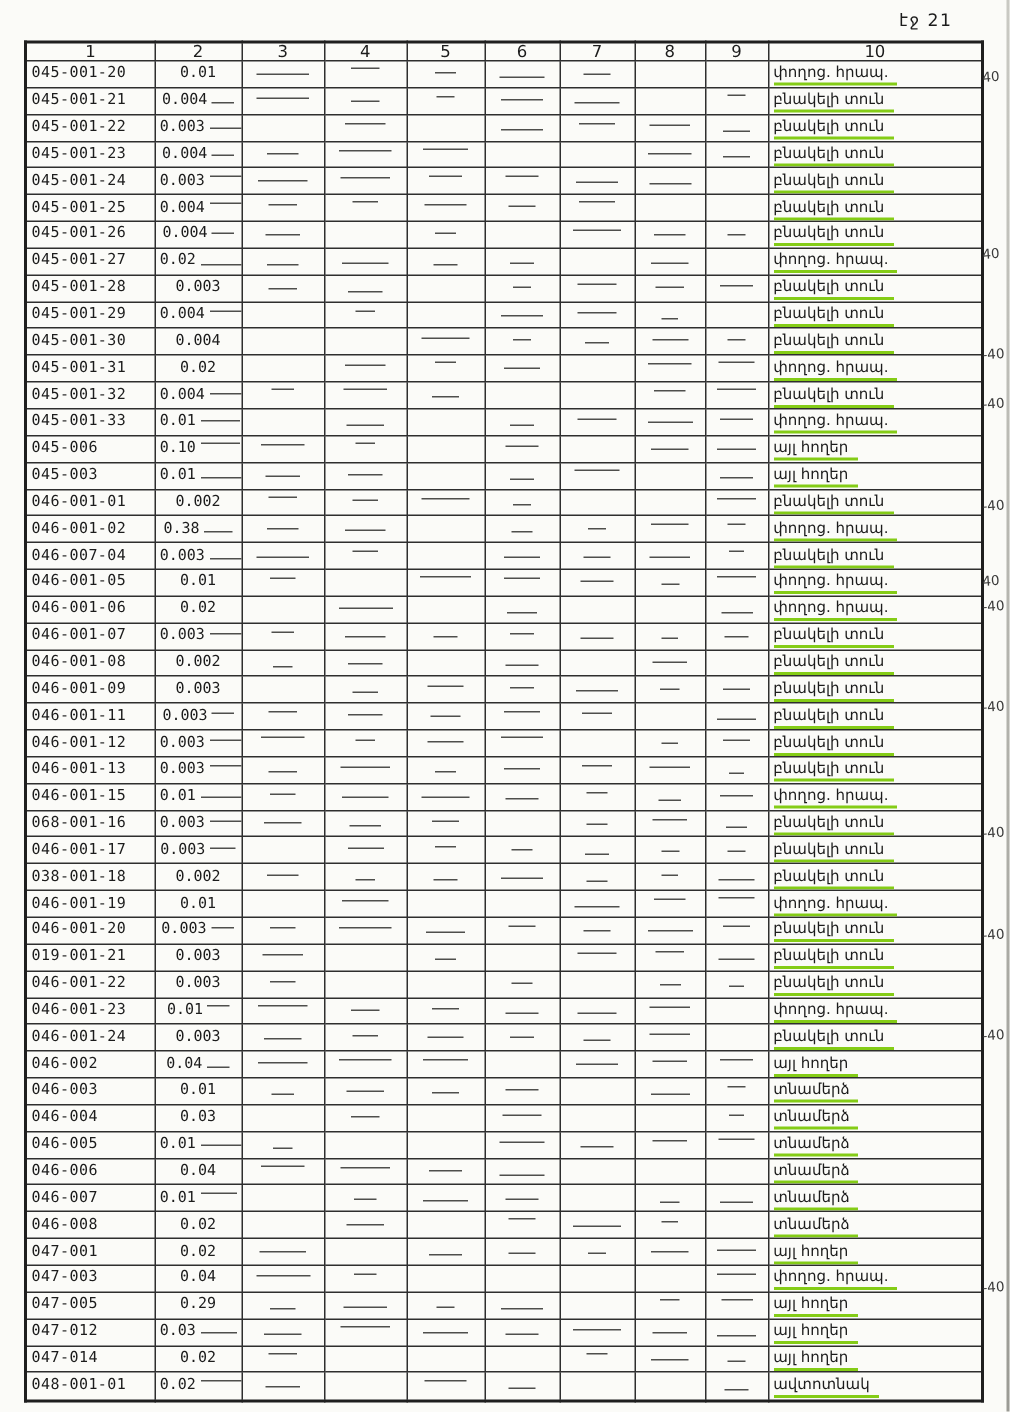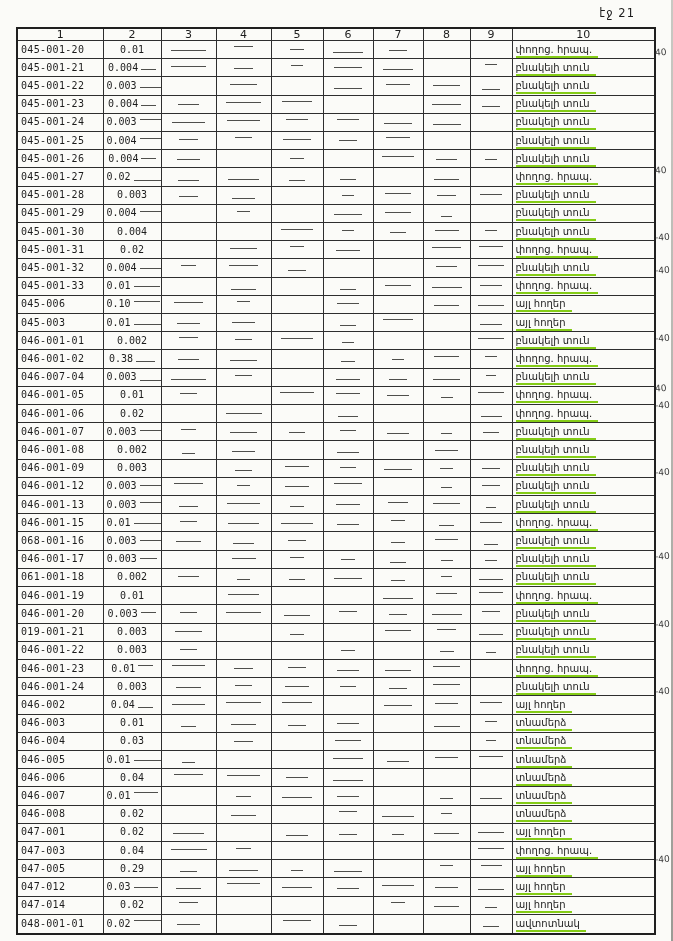--- a/index.html
+++ b/index.html
@@ -396,20 +396,32 @@
     <td class="c-empty"><i class="dash" style="width: 34%; transform: translateY(2px);"></i></td>
     <td class="c-empty"><i class="dash" style="width: 53%; transform: translateY(-2px);"></i></td>
     <td class="c-empty"><i class="dash" style="width: 36%; transform: translateY(-1px);"></i></td>
     <td class="c-empty"><i class="dash" style="width: 63%; transform: translateY(1px);"></i></td>
     <td class="c-empty"><i class="dash" style="width: 34%; transform: translateY(0px);"></i></td>
     <td class="c-empty"><i class="dash" style="width: 53%; transform: translateY(0px);"></i></td>
     <td class="c-use"><span class="use-text">բնակելի տուն</span></td>
   </tr>
 
 
+  <tr>
+    <td class="c-code">046-001-11</td>
+    <td class="c-val"><span class="val-text">0.003</span><i class="dash" style="width: 28%; transform: translateY(-1px);"></i></td>
+    <td class="c-empty"><i class="dash" style="width: 41%; transform: translateY(-2px);"></i></td>
+    <td class="c-empty"><i class="dash" style="width: 48%; transform: translateY(0px);"></i></td>
+    <td class="c-empty"><i class="dash" style="width: 43%; transform: translateY(1px);"></i></td>
+    <td class="c-empty"><i class="dash" style="width: 54%; transform: translateY(-2px);"></i></td>
+    <td class="c-empty"><i class="dash" style="width: 45%; transform: translateY(-1px);"></i></td>
+    <td class="c-empty"></td>
+    <td class="c-empty"><i class="dash" style="width: 75%; transform: translateY(3px);"></i></td>
+    <td class="c-use"><span class="use-text">բնակելի տուն</span></td>
+  </tr>
 
   <tr>
     <td class="c-code">046-001-12</td>
     <td class="c-val"><span class="val-text">0.003</span><i class="dash" style="width: 45%; transform: translateY(-1px);"></i></td>
     <td class="c-empty"><i class="dash" style="width: 60%; transform: translateY(-3px);"></i></td>
     <td class="c-empty"><i class="dash" style="width: 29%; transform: translateY(-1px);"></i></td>
     <td class="c-empty"><i class="dash" style="width: 54%; transform: translateY(0px);"></i></td>
     <td class="c-empty"><i class="dash" style="width: 63%; transform: translateY(-3px);"></i></td>
     <td class="c-empty"></td>
     <td class="c-empty"><i class="dash" style="width: 29%; transform: translateY(1px);"></i></td>
@@ -464,21 +476,21 @@
     <td class="c-empty"><i class="dash" style="width: 50%; transform: translateY(-1px);"></i></td>
     <td class="c-empty"><i class="dash" style="width: 33%; transform: translateY(-2px);"></i></td>
     <td class="c-empty"><i class="dash" style="width: 32%; transform: translateY(0px);"></i></td>
     <td class="c-empty"><i class="dash" style="width: 35%; transform: translateY(3px);"></i></td>
     <td class="c-empty"><i class="dash" style="width: 30%; transform: translateY(1px);"></i></td>
     <td class="c-empty"><i class="dash" style="width: 33%; transform: translateY(1px);"></i></td>
     <td class="c-use"><span class="use-text">բնակելի տուն</span></td>
   </tr>
 
   <tr>
-    <td class="c-code">061-001-18</td>
+    <td class="c-code">038-001-18</td>
     <td class="c-val"><span class="val-text">0.002</span></td>
     <td class="c-empty"><i class="dash" style="width: 42%; transform: translateY(-1px);"></i></td>
     <td class="c-empty"><i class="dash" style="width: 29%; transform: translateY(2px);"></i></td>
     <td class="c-empty"><i class="dash" style="width: 36%; transform: translateY(2px);"></i></td>
     <td class="c-empty"><i class="dash" style="width: 67%; transform: translateY(1px);"></i></td>
     <td class="c-empty"><i class="dash" style="width: 34%; transform: translateY(3px);"></i></td>
     <td class="c-empty"><i class="dash" style="width: 29%; transform: translateY(-1px);"></i></td>
     <td class="c-empty"><i class="dash" style="width: 68%; transform: translateY(2px);"></i></td>
     <td class="c-use"><span class="use-text">բնակելի տուն</span></td>
   </tr>

